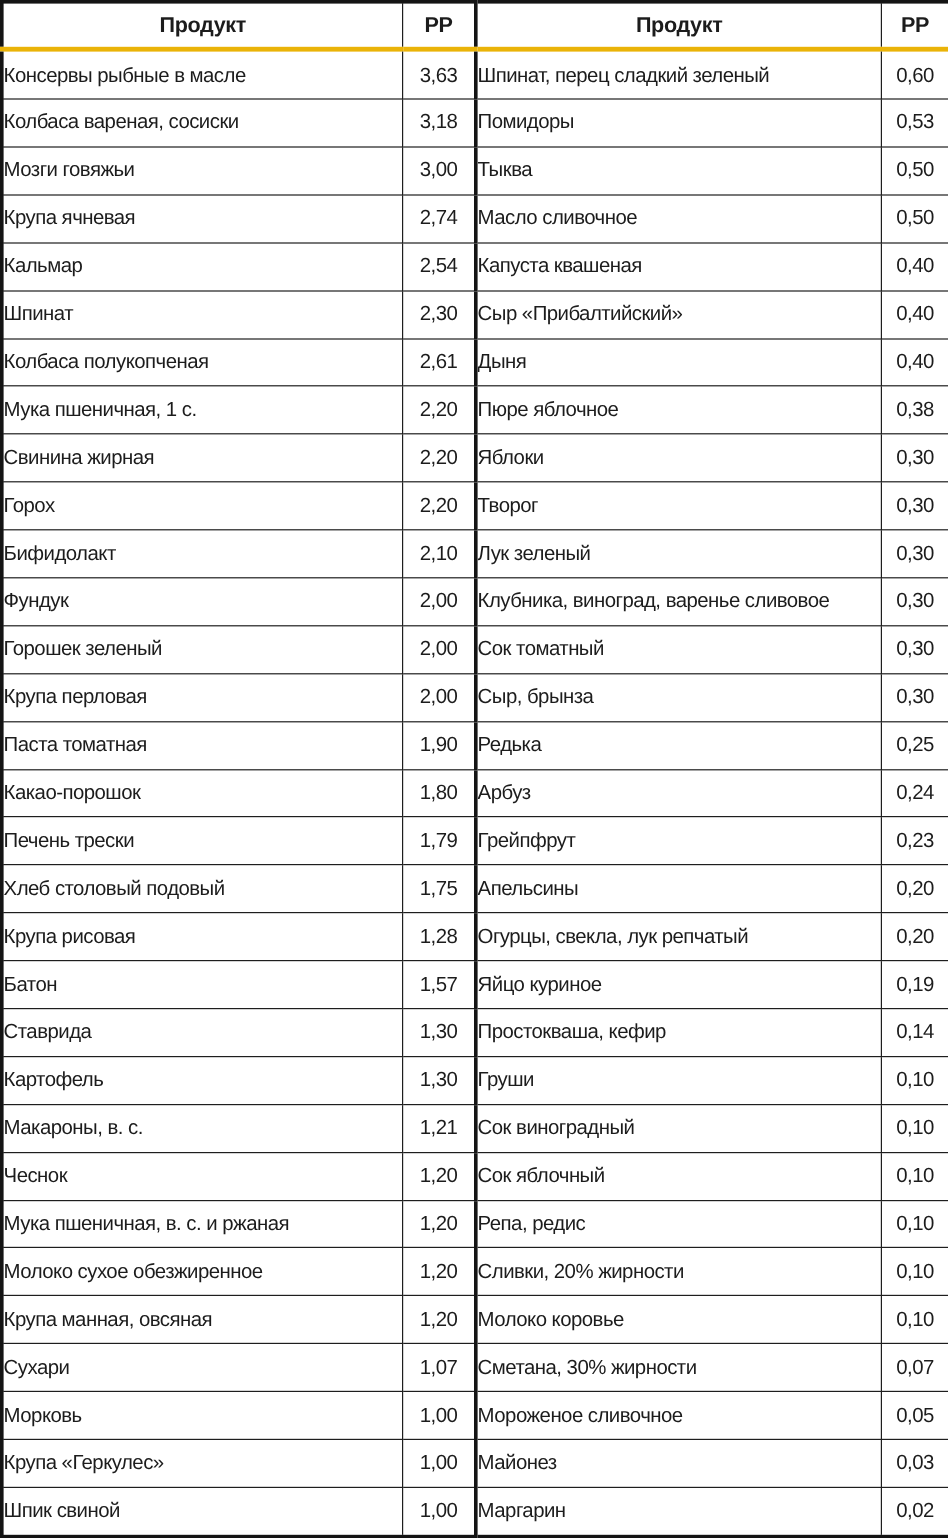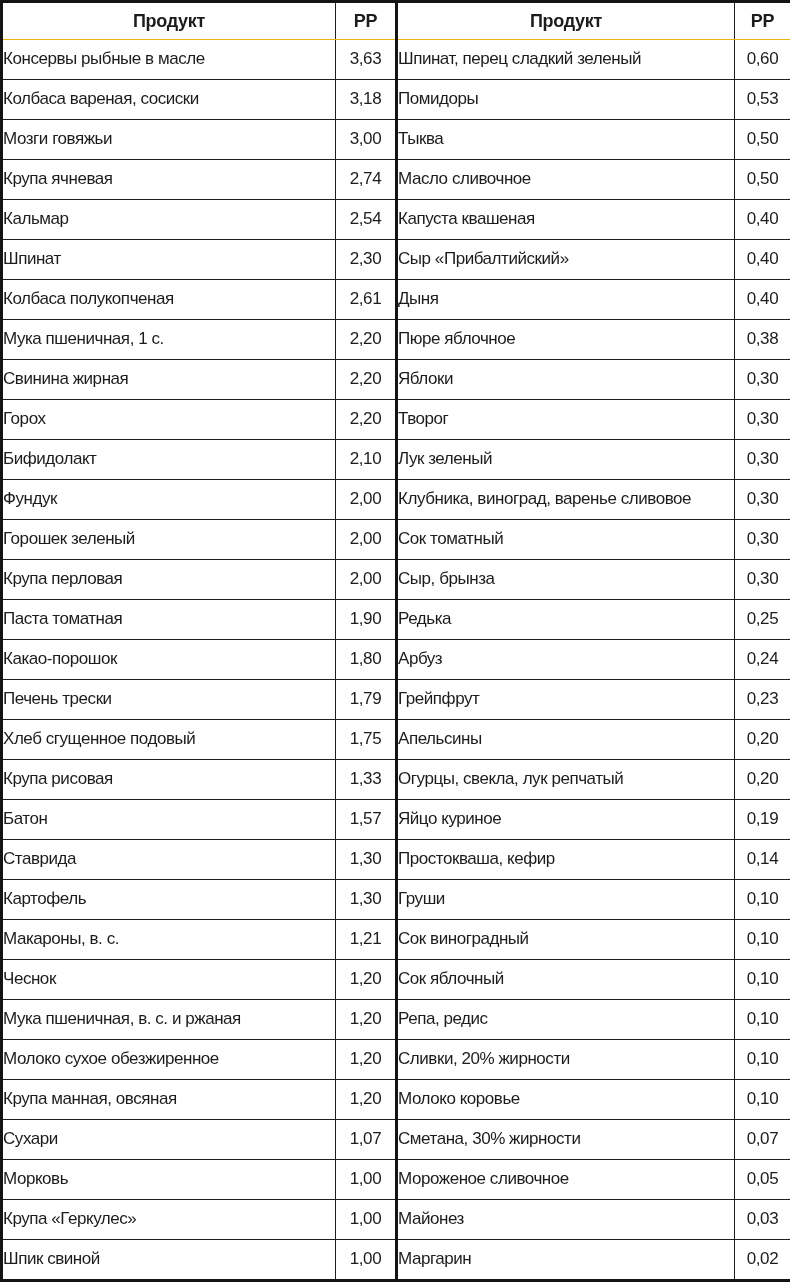--- a/index.html
+++ b/index.html
@@ -33,21 +33,21 @@
     margin: 0;
     overflow: hidden;
     white-space: nowrap;
     vertical-align: middle;
     background: #ffffff;
   }
   table.pp-table {
     border: 3px solid #141414;
   }
   table.pp-table thead th {
-    border-bottom: 1px solid #eab308;
+    border-bottom: 4px solid #eab308;
     font-size: 18px;
     font-weight: 700;
     text-align: center;
     letter-spacing: -0.3px;
     height: 36px;
   }
   table.pp-table td {
     font-size: 17px;
     font-weight: 400;
     letter-spacing: -0.45px;
@@ -181,28 +181,28 @@
     <td class="prod-cell mid-split">Арбуз</td>
     <td class="val-cell">0,24</td>
   </tr>
       <tr>
     <td class="prod-cell">Печень трески</td>
     <td class="val-cell">1,79</td>
     <td class="prod-cell mid-split">Грейпфрут</td>
     <td class="val-cell">0,23</td>
   </tr>
       <tr>
-    <td class="prod-cell">Хлеб сгущенное подовый</td>
+    <td class="prod-cell">Хлеб столовый подовый</td>
     <td class="val-cell">1,75</td>
     <td class="prod-cell mid-split">Апельсины</td>
     <td class="val-cell">0,20</td>
   </tr>
       <tr>
     <td class="prod-cell">Крупа рисовая</td>
-    <td class="val-cell">1,33</td>
+    <td class="val-cell">1,28</td>
     <td class="prod-cell mid-split">Огурцы, свекла, лук репчатый</td>
     <td class="val-cell">0,20</td>
   </tr>
       <tr>
     <td class="prod-cell">Батон</td>
     <td class="val-cell">1,57</td>
     <td class="prod-cell mid-split">Яйцо куриное</td>
     <td class="val-cell">0,19</td>
   </tr>
       <tr>

